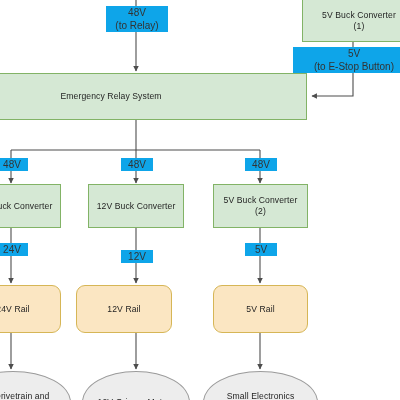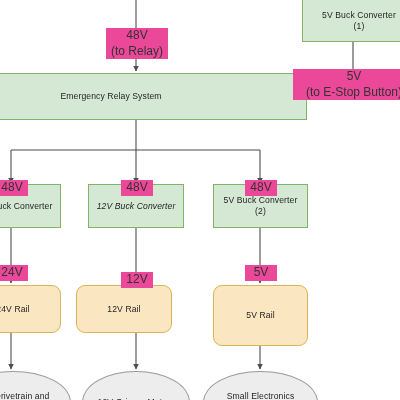--- a/index.html
+++ b/index.html
@@ -53,29 +53,28 @@
     background: #ededed;
     border: 1px solid #9b9b9b;
     border-radius: 50%;
   }
   .node .label {
     padding: 0 3px;
     white-space: pre-line;
   }
   .edge-label {
     position: absolute;
-    font-size: 12px;
+    font-size: 10px;
     line-height: 1.3;
     color: #333333;
     text-align: center;
     white-space: pre-line;
-    background: #ec4899;
+    background: #0ea5e9;
     padding: 0 1px;
     z-index: 3;
-    margin-top: 22px;
   }
 </style>
 </head>
 <body>
 
 <div id="diagram">
 
   <svg class="edges" viewBox="0 0 400 400" xmlns="http://www.w3.org/2000/svg">
     <defs>
       <marker id="arrow" viewBox="0 0 10 10" refX="9" refY="5" markerWidth="5" markerHeight="5" orient="auto-start-reverse">
@@ -109,38 +108,38 @@
   </div>
 
   <div class="node process" style="left:-85px; top:73px; width:392px; height:47px;">
     <span class="label">Emergency Relay System</span>
   </div>
 
   <div class="node process" style="left:-35px; top:184px; width:96px; height:44px;">
     <span class="label">24V Buck Converter</span>
   </div>
 
-  <div class="node process" style="left:88px; top:184px; width:96px; height:44px;font-style:italic;">
+  <div class="node process" style="left:88px; top:184px; width:96px; height:44px;">
     <span class="label">12V Buck Converter</span>
   </div>
 
   <div class="node process" style="left:213px; top:184px; width:95px; height:44px;">
     <span class="label">5V Buck Converter
 (2)</span>
   </div>
 
   <div class="node rail" style="left:-35px; top:285px; width:96px; height:48px;">
     <span class="label">24V Rail</span>
   </div>
 
   <div class="node rail" style="left:76px; top:285px; width:96px; height:48px;">
     <span class="label">12V Rail</span>
   </div>
 
-  <div class="node rail" style="left:213px; top:285px; width:95px; height:61px;">
+  <div class="node rail" style="left:213px; top:285px; width:95px; height:48px;">
     <span class="label">5V Rail</span>
   </div>
 
   <div class="node load" style="left:-45px; top:371px; width:116px; height:62px;">
     <span class="label">24V Drivetrain and
 Arm Motors</span>
   </div>
 
   <div class="node load" style="left:82px; top:371px; width:108px; height:62px;">
     <span class="label">12V Gripper Motors</span>

